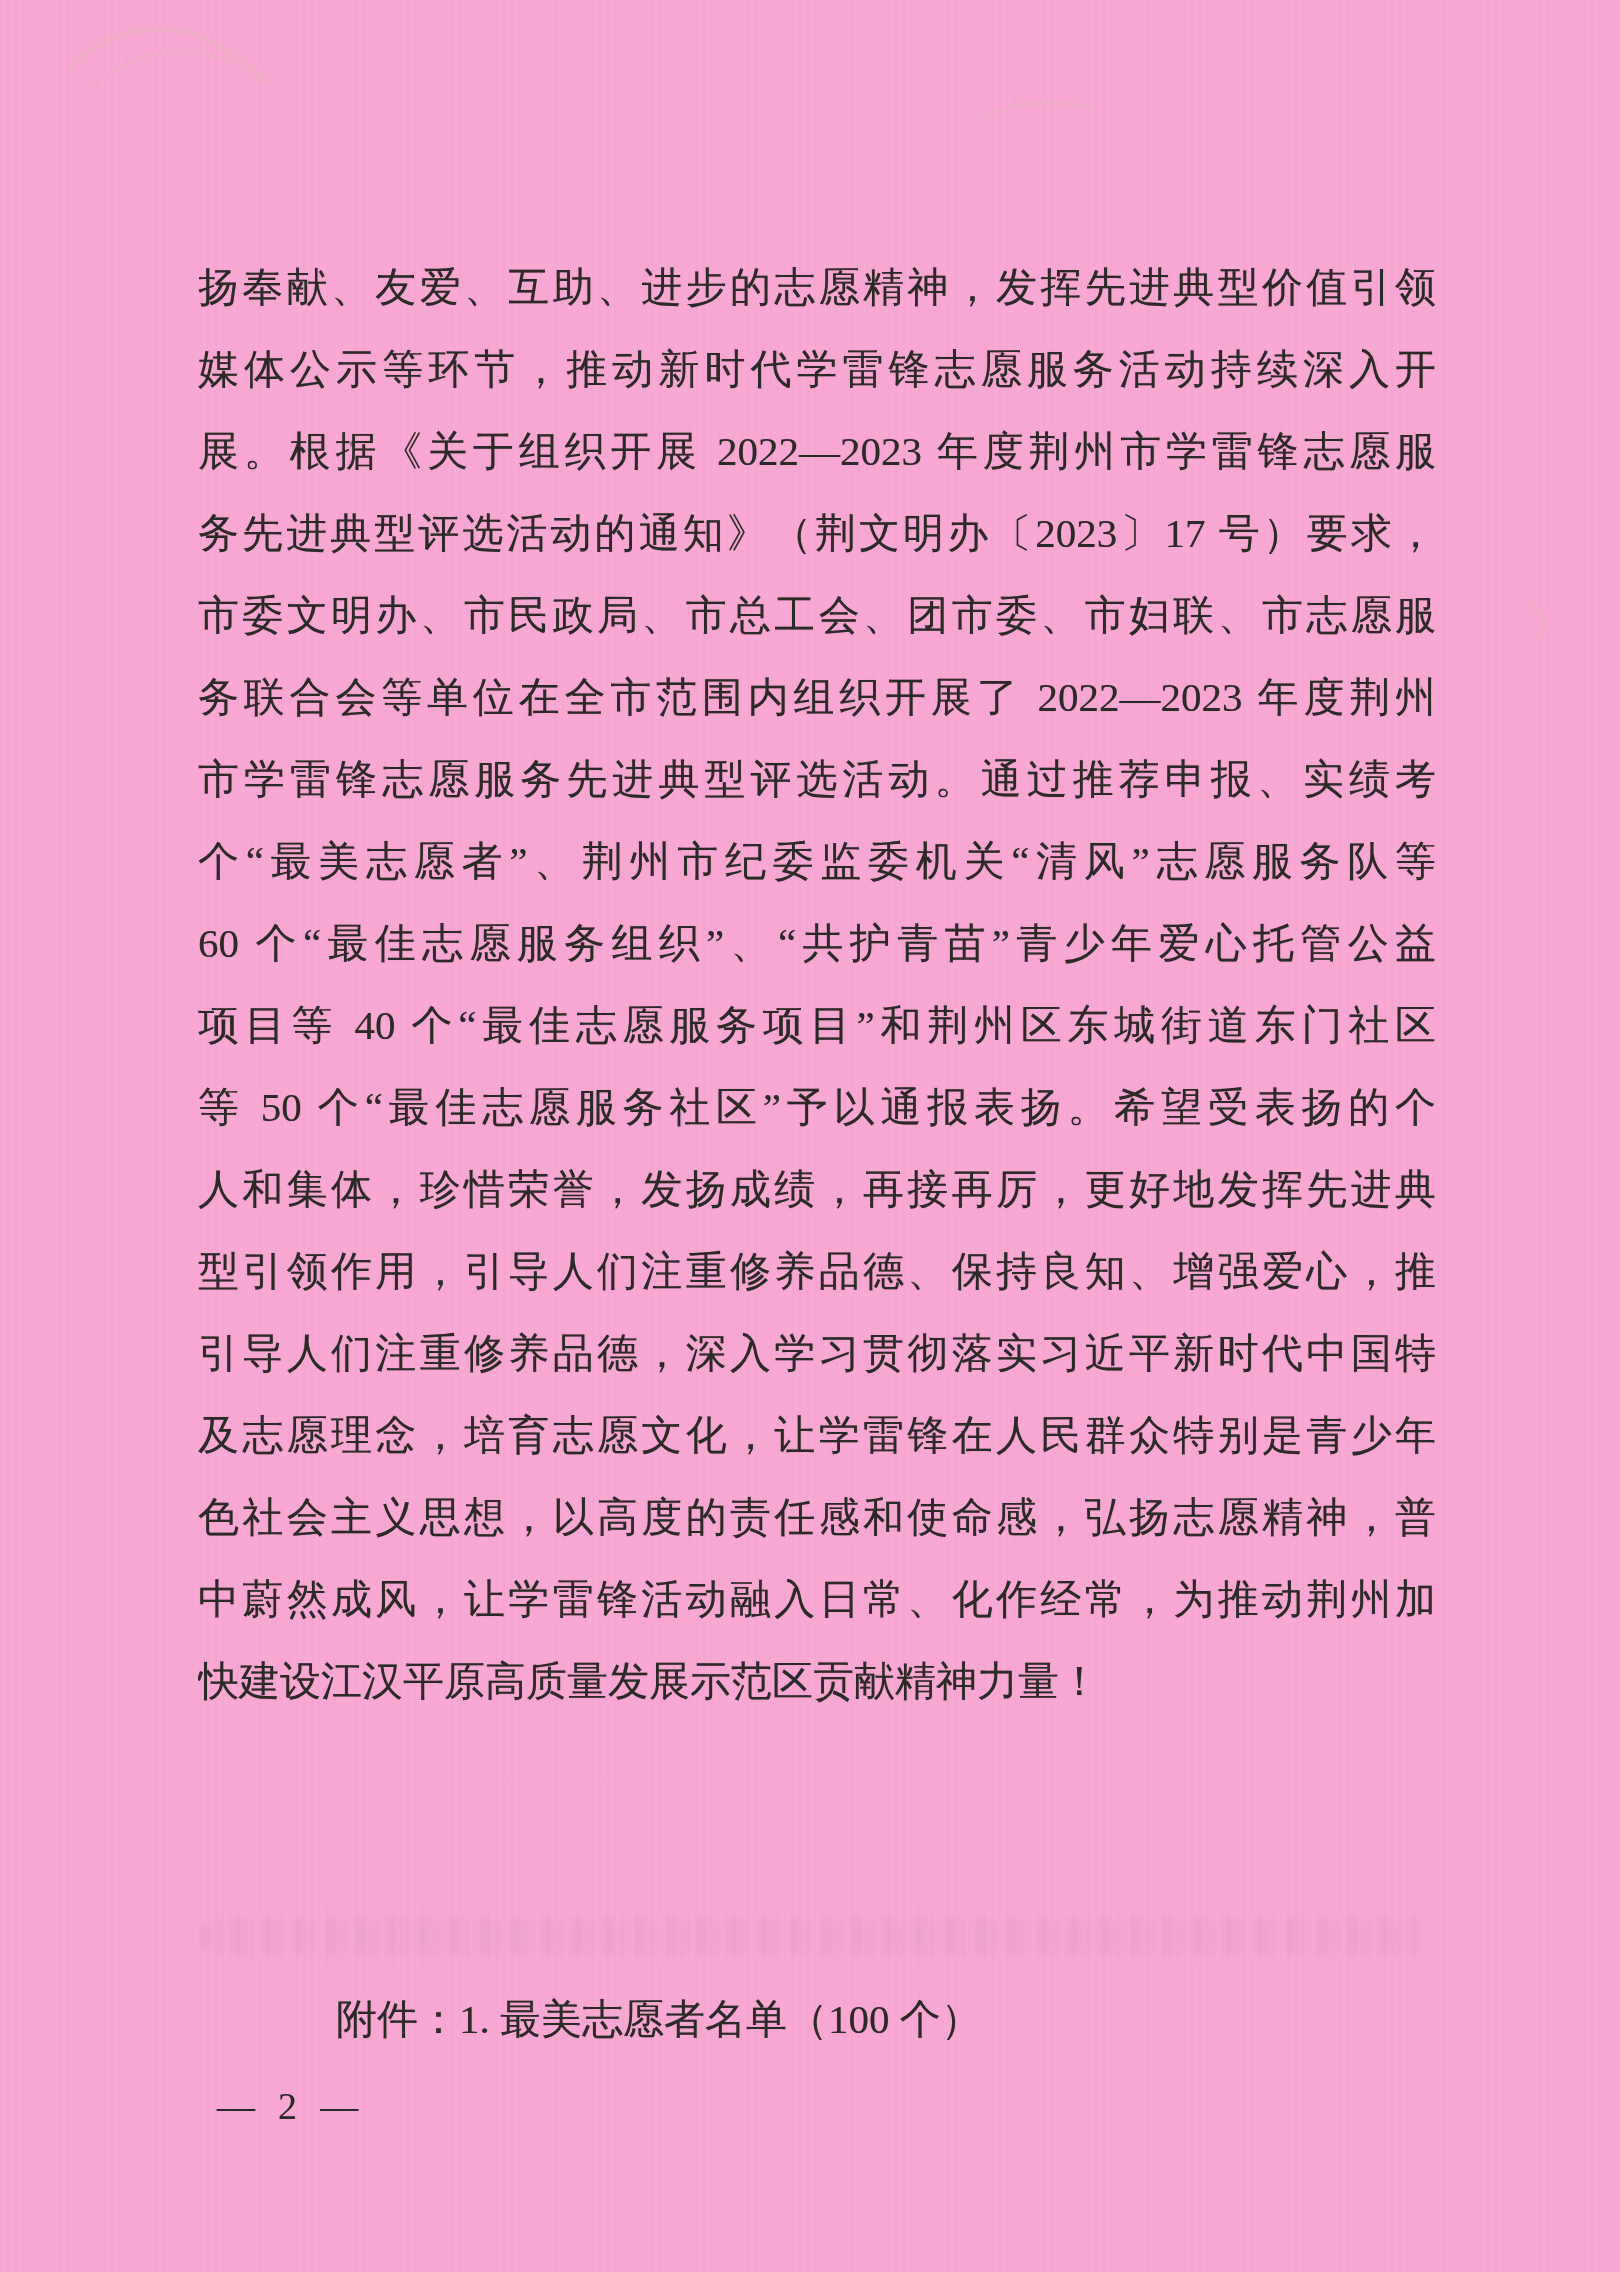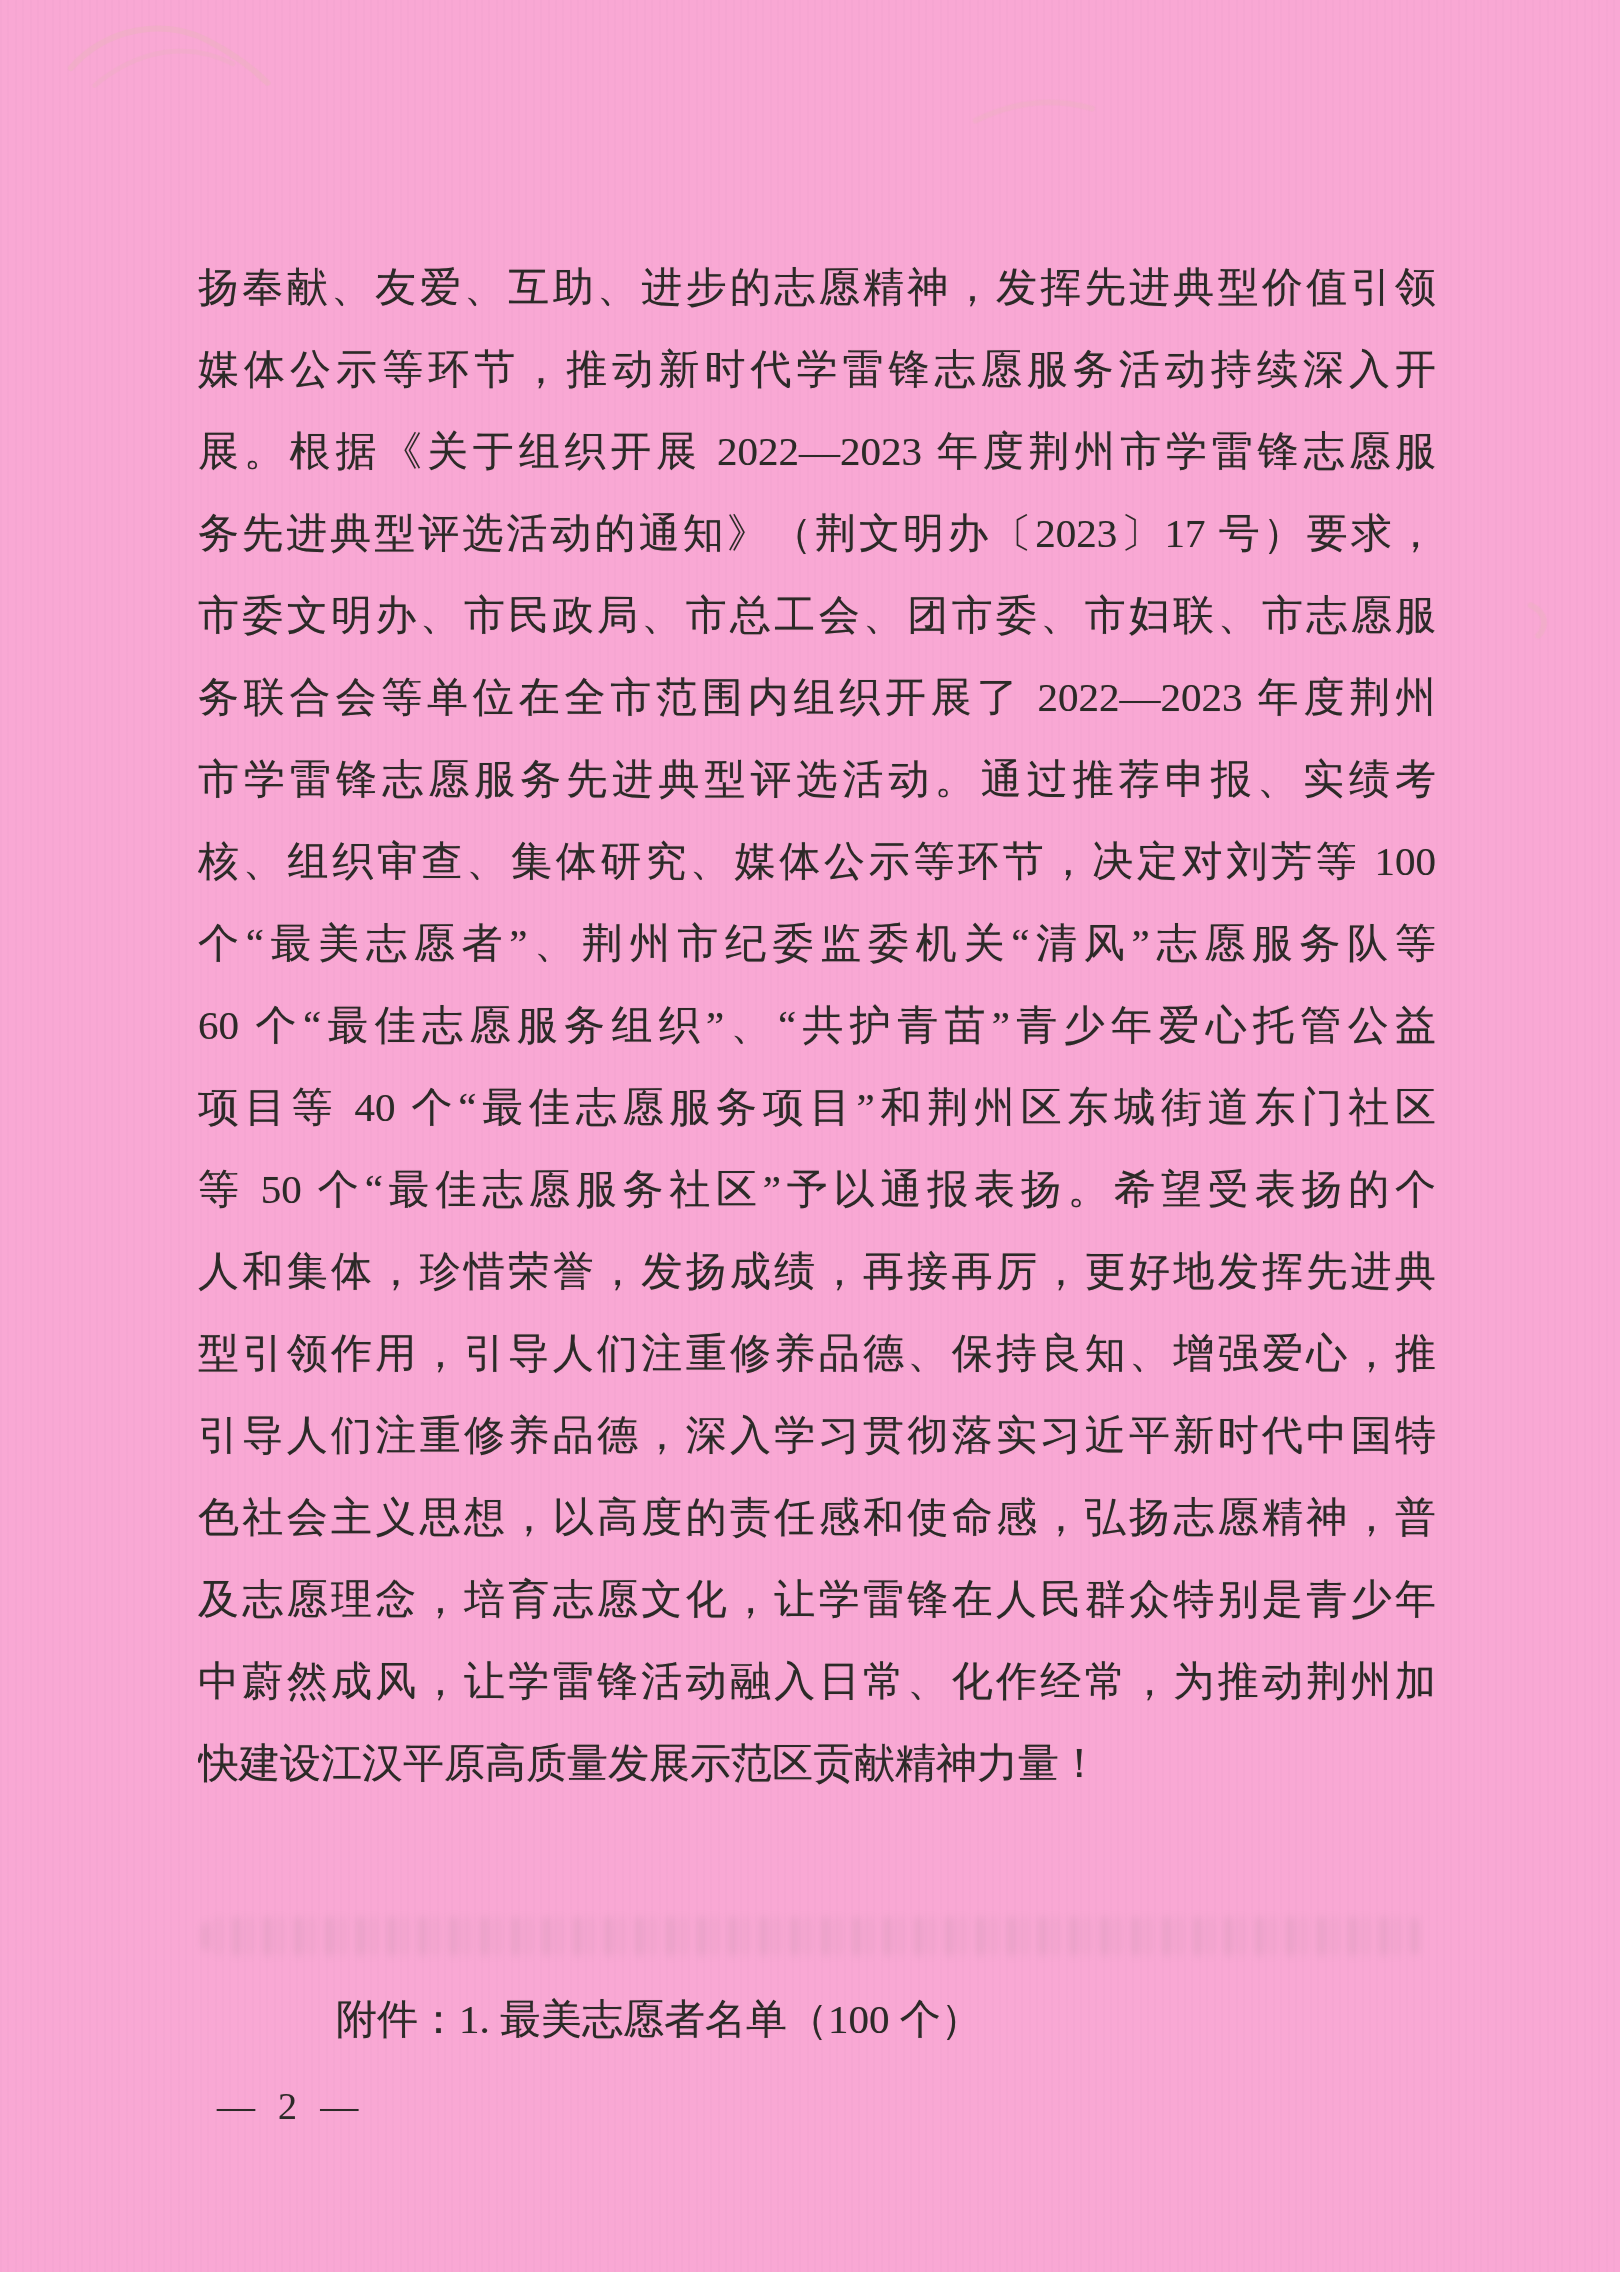--- a/index.html
+++ b/index.html
@@ -121,30 +121,29 @@
   <div class="speck" style="left:1420px; top:686px; width:3.4px; height:4px; opacity:.4;"></div>
 
   <main class="text-block">
     <p class="line">扬奉献、友爱、互助、进步的志愿精神，发挥先进典型价值引领</p>
     <p class="line">媒体公示等环节，推动新时代学雷锋志愿服务活动持续深入开</p>
     <p class="line">展。根据《关于组织开展 2022—2023 年度荆州市学雷锋志愿服</p>
     <p class="line">务先进典型评选活动的通知》（荆文明办〔2023〕17 号）要求，</p>
     <p class="line">市委文明办、市民政局、市总工会、团市委、市妇联、市志愿服</p>
     <p class="line">务联合会等单位在全市范围内组织开展了 2022—2023 年度荆州</p>
     <p class="line">市学雷锋志愿服务先进典型评选活动。通过推荐申报、实绩考</p>
-    <p class="line">核、组织审查、集体研究、媒体公示等环节，决定对刘芳等 100</p>
     <p class="line">个“最美志愿者”、荆州市纪委监委机关“清风”志愿服务队等</p>
     <p class="line">60 个“最佳志愿服务组织”、“共护青苗”青少年爱心托管公益</p>
     <p class="line">项目等 40 个“最佳志愿服务项目”和荆州区东城街道东门社区</p>
     <p class="line">等 50 个“最佳志愿服务社区”予以通报表扬。希望受表扬的个</p>
     <p class="line">人和集体，珍惜荣誉，发扬成绩，再接再厉，更好地发挥先进典</p>
     <p class="line">型引领作用，引导人们注重修养品德、保持良知、增强爱心，推</p>
     <p class="line">引导人们注重修养品德，深入学习贯彻落实习近平新时代中国特</p>
+    <p class="line">及志愿理念，培育志愿文化，让学雷锋在人民群众特别是青少年</p>
     <p class="line">色社会主义思想，以高度的责任感和使命感，弘扬志愿精神，普</p>
-    <p class="line">及志愿理念，培育志愿文化，让学雷锋在人民群众特别是青少年</p>
     <p class="line">中蔚然成风，让学雷锋活动融入日常、化作经常，为推动荆州加</p>
     <p class="line no-stretch">快建设江汉平原高质量发展示范区贡献精神力量！</p>
   </main>
 
   <div class="attachment">附件：1. 最美志愿者名单（100 个）</div>
 
   <div class="page-number">— 2 —</div>
 
 </div>
 

